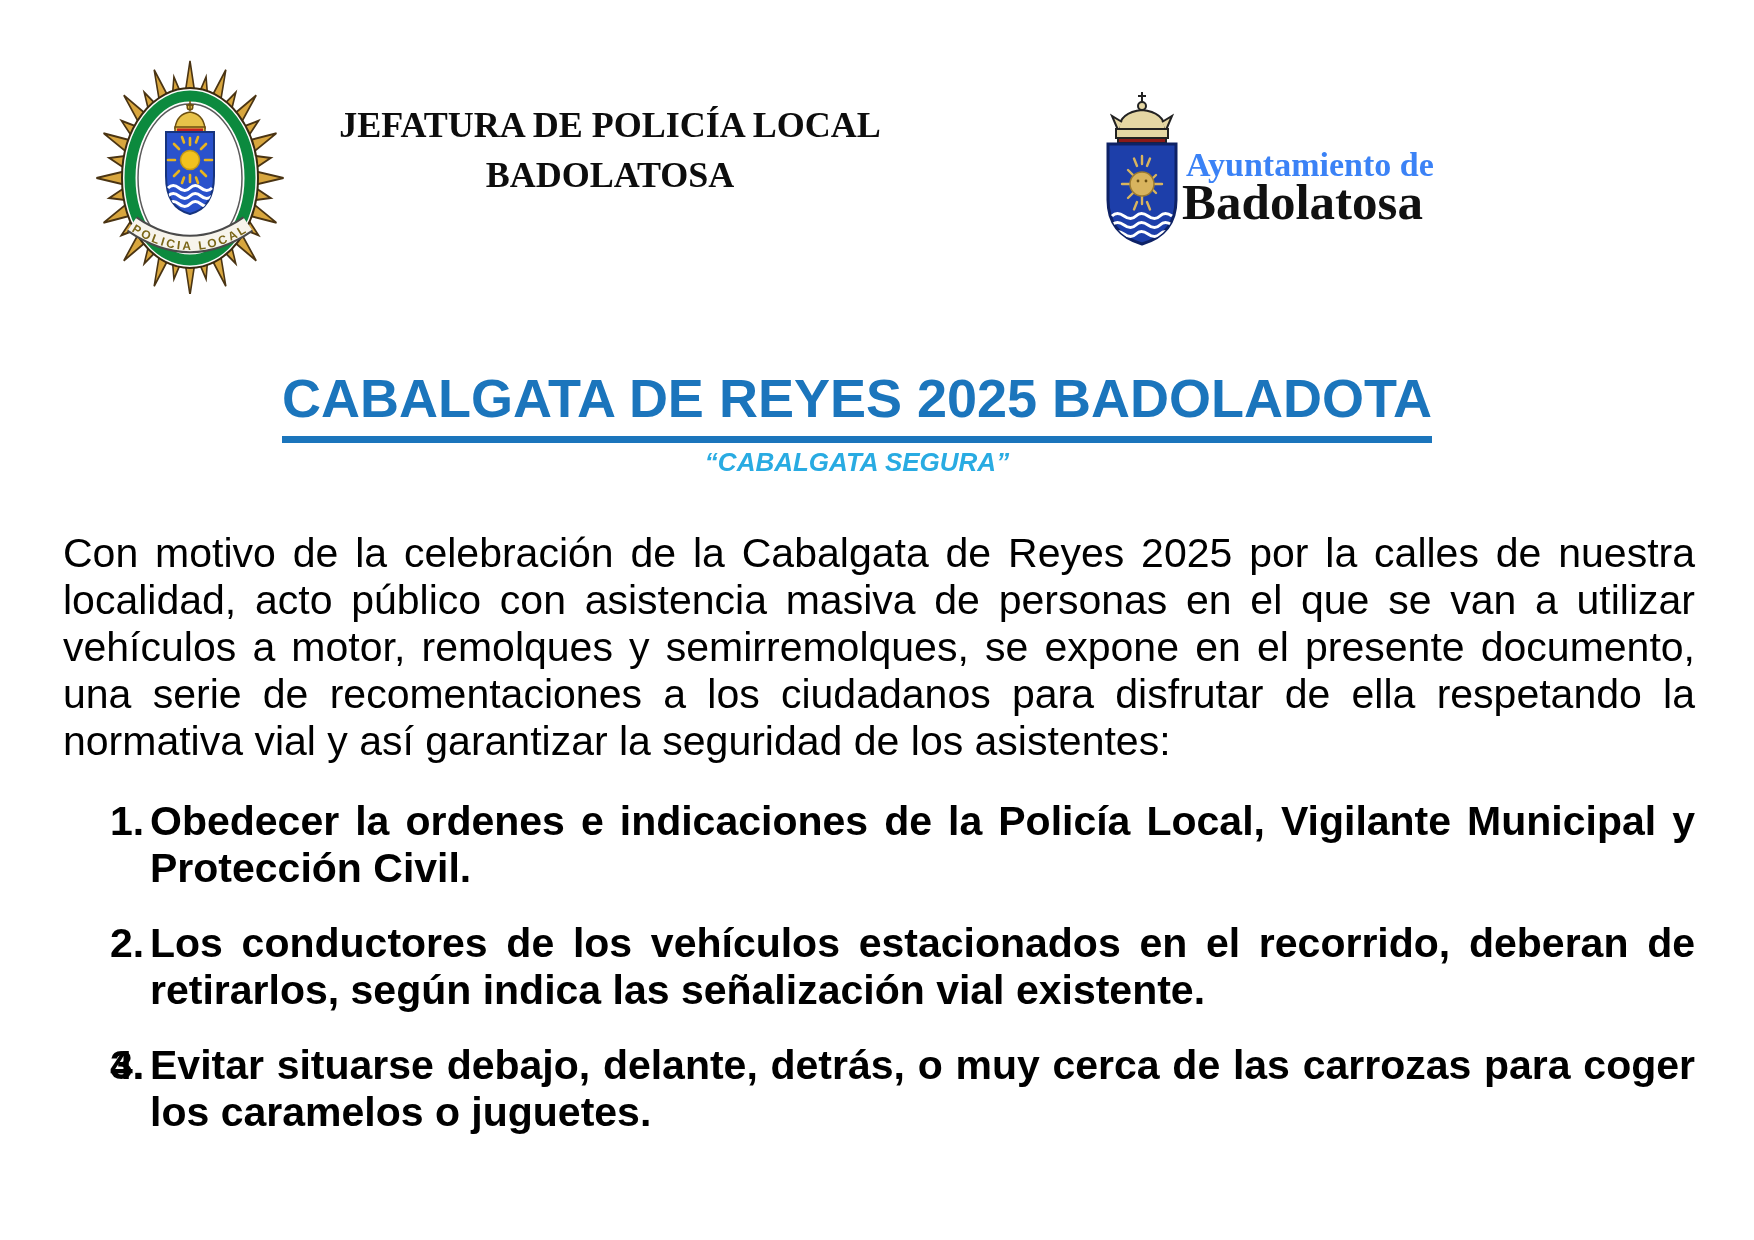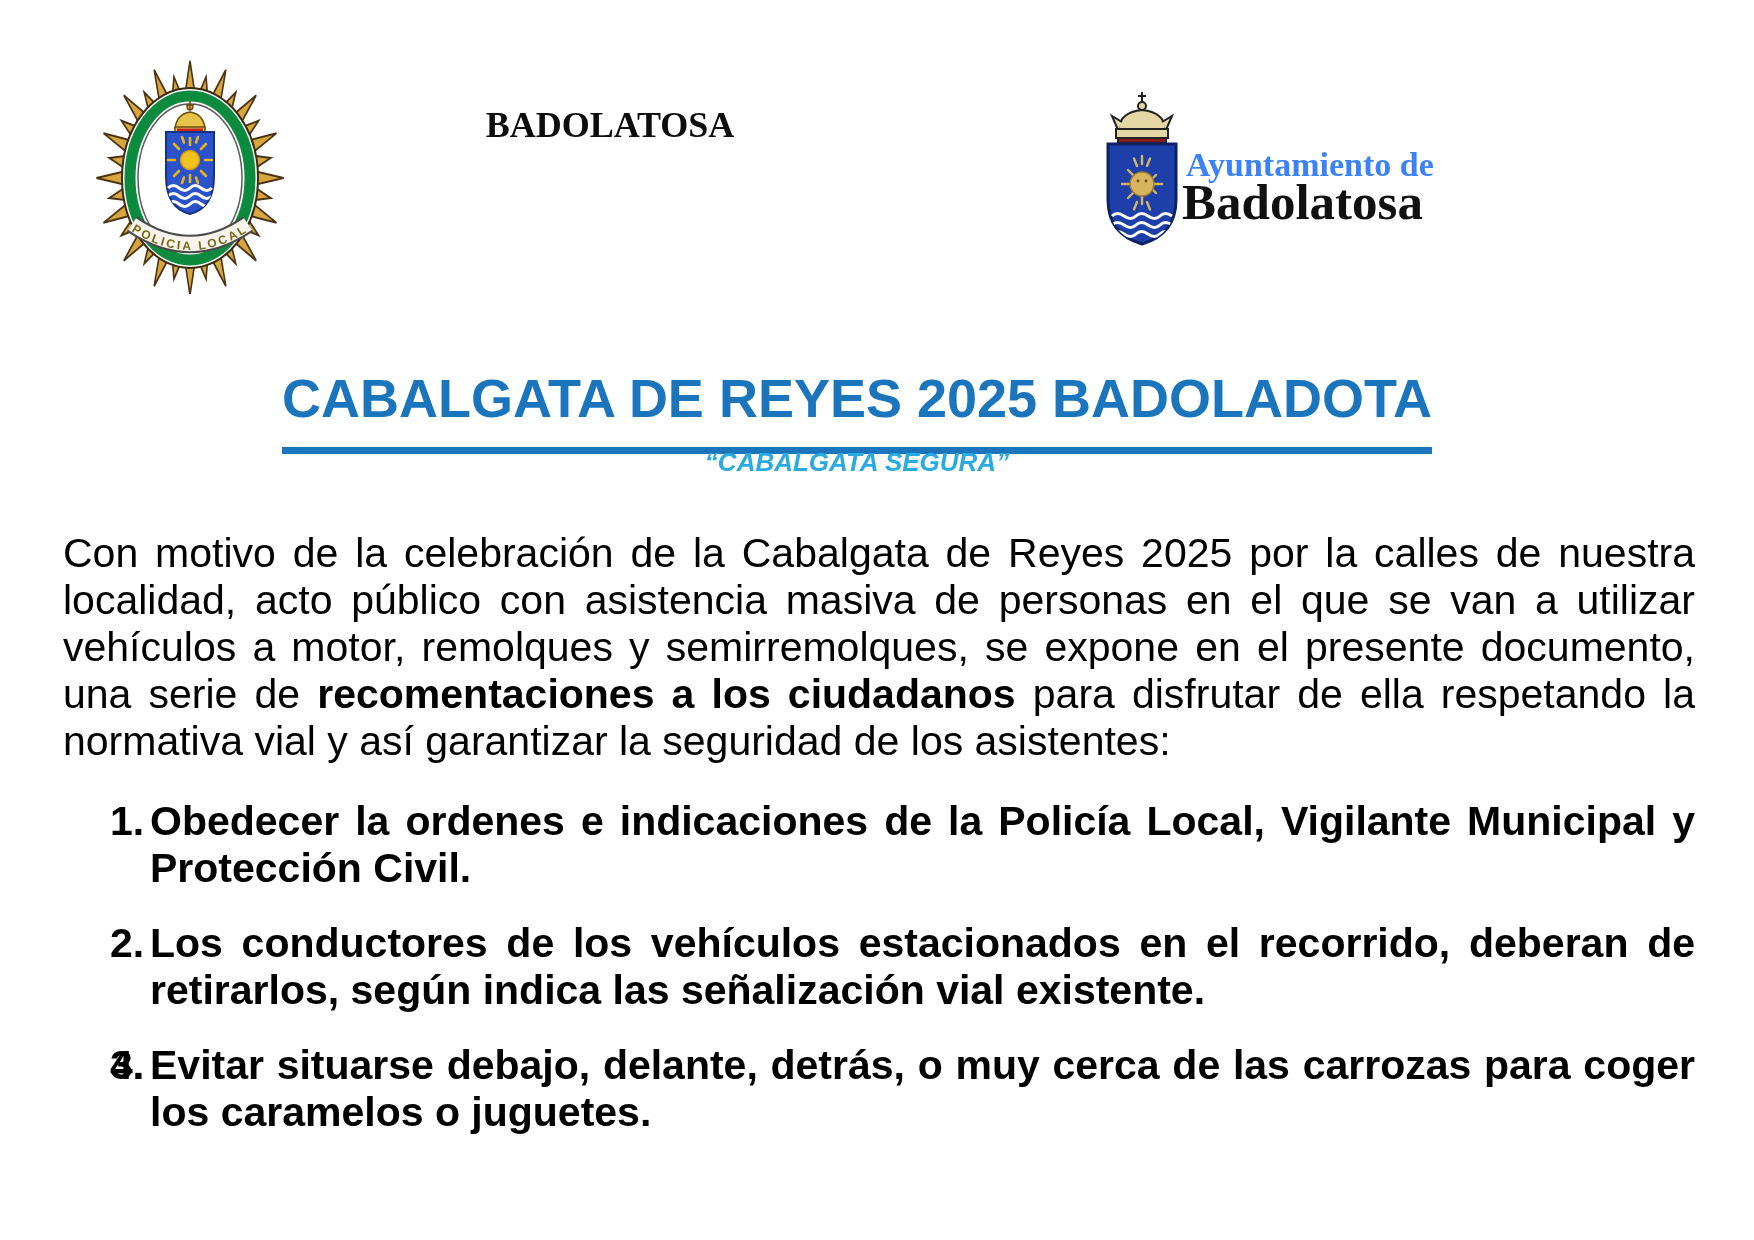--- a/index.html
+++ b/index.html
@@ -23,32 +23,32 @@
     left:1182px;top:176px;
     font-family:"Liberation Serif",serif;font-weight:bold;
     font-size:51px;line-height:1.05;color:#111;
   }
   
   .doc-title{
     left:0;top:367px;width:1714px;text-align:center;
     font-size:54px;font-weight:bold;color:#1B75BC;letter-spacing:0px;
   }
   .doc-title .u{
-    display:inline-block;border-bottom:7px solid #1B75BC;padding-bottom:18px;
+    display:inline-block;border-bottom:7px solid #1B75BC;padding-bottom:7px;
   }
   .doc-subtitle{
     left:0;top:447px;width:1714px;text-align:center;
     font-size:26px;font-weight:bold;font-style:italic;color:#29ABE2;
   }
   
   .intro{
     left:63px;top:530px;width:1632px;
     font-size:41px;line-height:47px;text-align:justify;
   }
-  .intro b{font-weight:bold;}
+  .intro b{font-weight:normal;}
   .rec-list{
     left:63px;top:798px;width:1632px;
     font-size:41px;line-height:47px;font-weight:bold;
   }
   .rec-item{position:relative;padding-left:87px;text-align:justify;margin-bottom:28px;}
   .rec-num{position:absolute;left:47px;top:0;}
   svg{display:block;}
 </style>
 </head>
 <body>
@@ -128,20 +128,21 @@
     <path id="bannerEdge" d="M42,166 Q100,206 158,166" fill="none" stroke="#4A4A4A" stroke-width="18"></path>
     <path d="M42,166 Q100,206 158,166" fill="none" stroke="#F7F4EC" stroke-width="14"></path>
     <path id="bannerPath" d="M40,172 Q100,212 160,172" fill="none"></path>
     <text font-family="Liberation Sans, sans-serif" font-size="12" font-weight="bold" fill="#7A6618" letter-spacing="2.5">
       <textPath href="#bannerPath" startOffset="50%" text-anchor="middle">POLICIA LOCAL</textPath>
     </text>
   </svg>
 </div>
 
 <div class="abs dept-title">
+  <div>JEFATURA DE POLICÍA LOCAL</div>
   <div>BADOLATOSA</div>
 </div>
 
 <div class="abs" style="left:1096px;top:88px;width:92px;height:172px;">
   <svg width="92" height="172" viewBox="0 0 92 172">
     <defs>
       <clipPath id="aytoShieldClip">
         <path d="M12,56 H80 V112 Q80,146 46,156 Q12,146 12,112 Z"></path>
       </clipPath>
     </defs>

